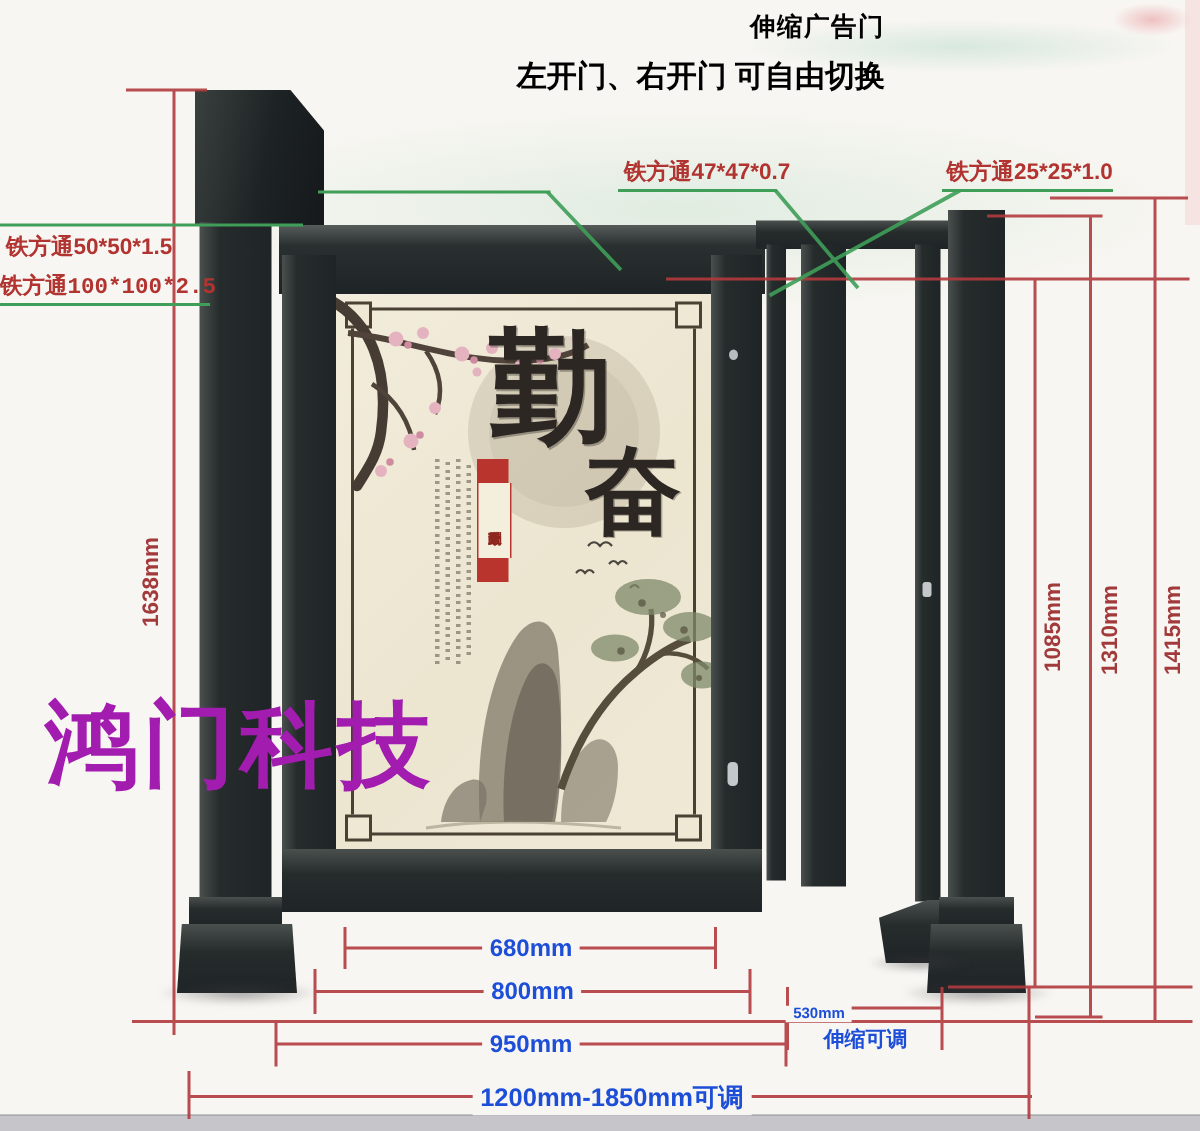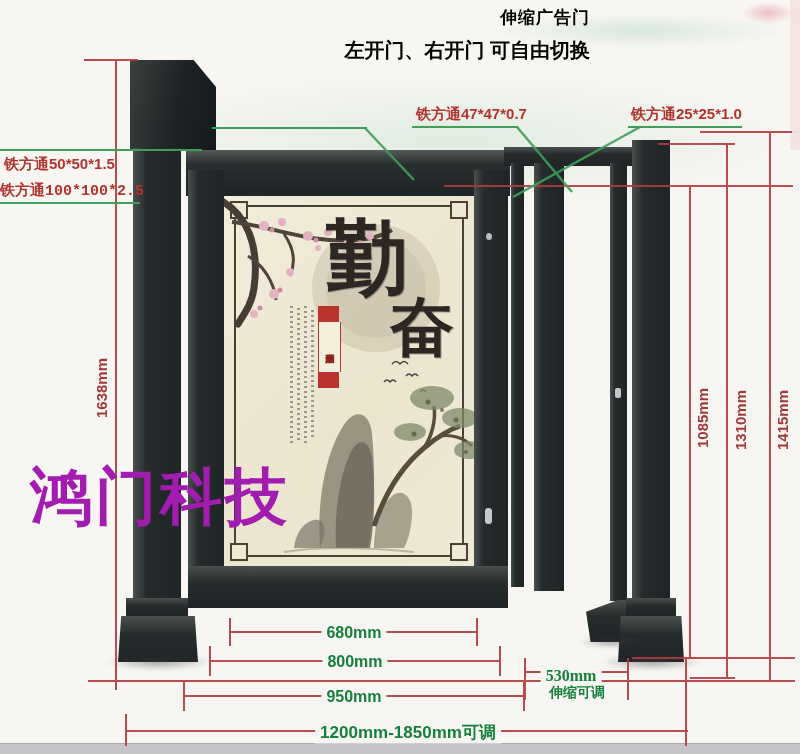--- a/index.html
+++ b/index.html
@@ -5,21 +5,21 @@
   html,body{margin:0;padding:0;background:#e9e9ec;}
   #stage{position:relative;width:800px;height:754px;margin:0 auto;overflow:hidden;
          background:#f8f6f2;font-family:"Liberation Sans","DejaVu Sans",sans-serif;}
   .abs{position:absolute;}
   
   .metal{position:absolute;background:linear-gradient(90deg,#4a504e 0%,#262b2c 28%,#1f2426 100%);}
   .metalH{position:absolute;background:linear-gradient(180deg,#4a504e 0%,#262b2c 40%,#1f2426 100%);}
   .shadow{position:absolute;background:radial-gradient(ellipse at center,rgba(60,60,62,.45),rgba(60,60,62,0) 70%);filter:blur(2px);}
   
   .callout{position:absolute;color:#b23430;font-size:15px;font-weight:bold;white-space:nowrap;z-index:40;}
-  .dim{position:absolute;color:#15803d;font-size:16px;font-weight:bold;white-space:nowrap;z-index:40;
+  .dim{position:absolute;color:#1d4ed8;font-size:16px;font-weight:bold;white-space:nowrap;z-index:40;
        background:#f8f6f2;padding:0 5px;transform:translate(-50%,-50%);}
   .dimV{position:absolute;color:#a23a3c;font-size:15px;font-weight:bold;white-space:nowrap;z-index:40;
         transform:translate(-50%,-50%) rotate(-90deg);}
   .greenline{position:absolute;height:2px;background:#3f9e58;z-index:39;}
   .title{position:absolute;left:250px;top:6px;width:340px;text-align:right;color:#000000;z-index:30;}
   .title .t1{font-size:17px;font-weight:bold;letter-spacing:1px;}
   .title .t2{font-size:20px;font-weight:bold;margin-top:9px;}
   .title .t3{font-size:20px;font-weight:bold;margin-top:8px;}
   .panel{position:absolute;left:224px;top:196px;width:250px;height:370px;
          background:linear-gradient(135deg,#f2ecdb 0%,#ece5d0 55%,#efe9d6 100%);overflow:hidden;}
@@ -229,20 +229,20 @@
   <div class="callout" style="left:416px;top:105px;">铁方通47*47*0.7</div>
   <div class="callout" style="left:631px;top:105px;">铁方通25*25*1.0</div>
 
   <div class="dimV" style="left:101px;top:388px;">1638mm</div>
   <div class="dimV" style="left:702px;top:418px;">1085mm</div>
   <div class="dimV" style="left:740px;top:420px;">1310mm</div>
   <div class="dimV" style="left:782px;top:420px;">1415mm</div>
   <div class="dim" style="left:354px;top:633px;">680mm</div>
   <div class="dim" style="left:355px;top:662px;">800mm</div>
   <div class="dim" style="left:354px;top:697px;">950mm</div>
-  <div class="dim" style="left:571px;top:676px;font-size:16px;font-family:Liberation Serif, serif;">530mm</div>
+  <div class="dim" style="left:546px;top:676px;font-size:10px;">530mm</div>
   <div class="dim" style="left:577px;top:693px;font-size:14px;">伸缩可调</div>
   <div class="dim" style="left:408px;top:732px;font-size:17px;">1200mm-1850mm可调</div>
 
   <div class="watermark">鸿门科技</div>
 
   <div class="abs" style="left:0;top:743px;width:800px;height:11px;background:#c6c6ca;border-top:1px solid #a9a9af;z-index:20;"></div>
 </div>
 
 </body></html>

